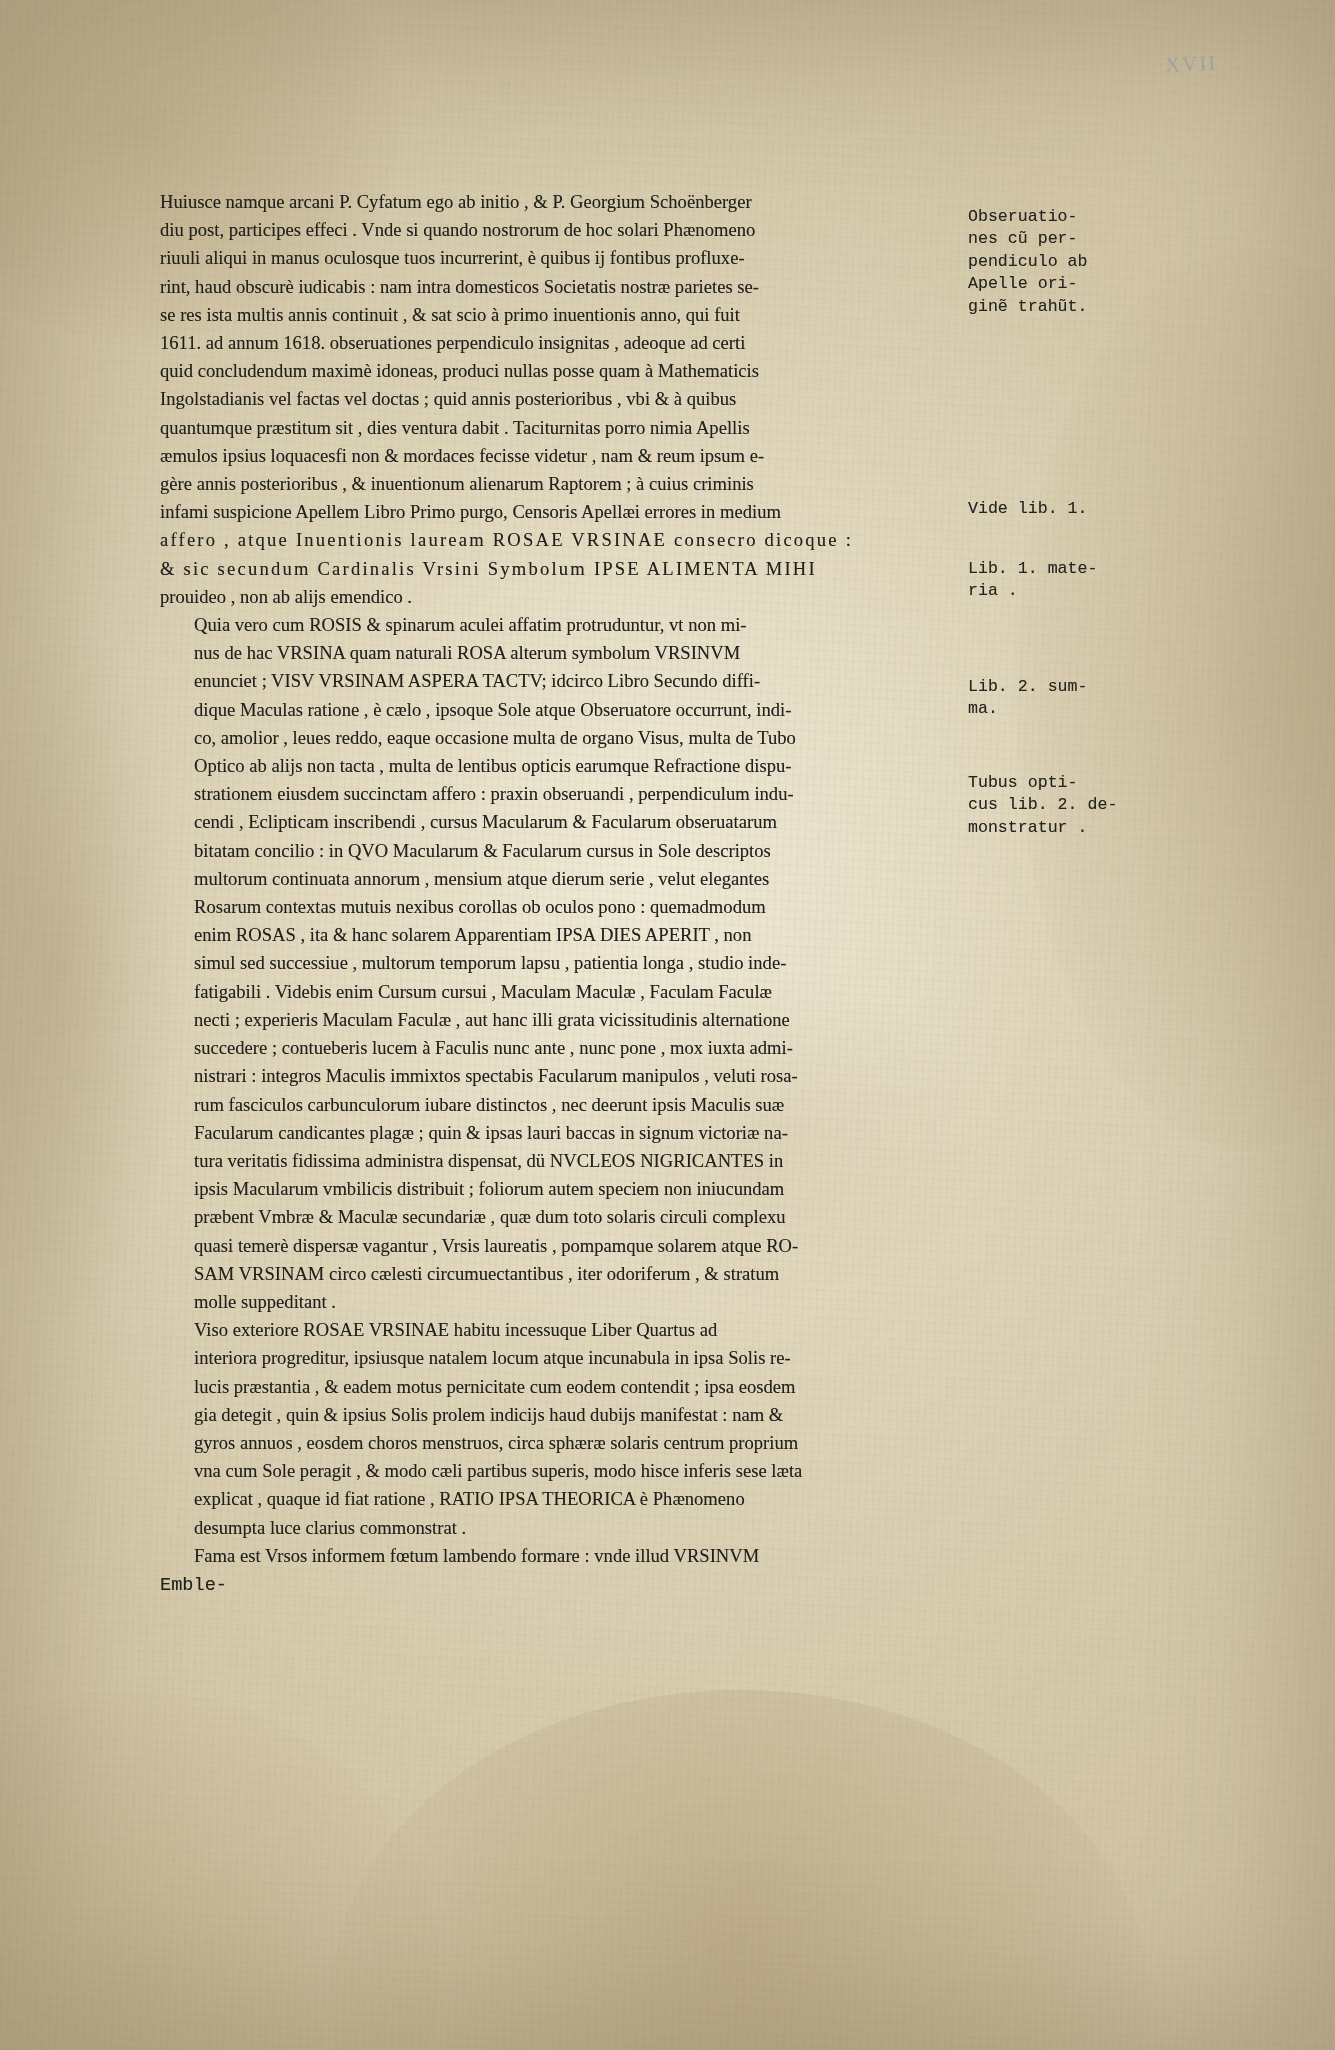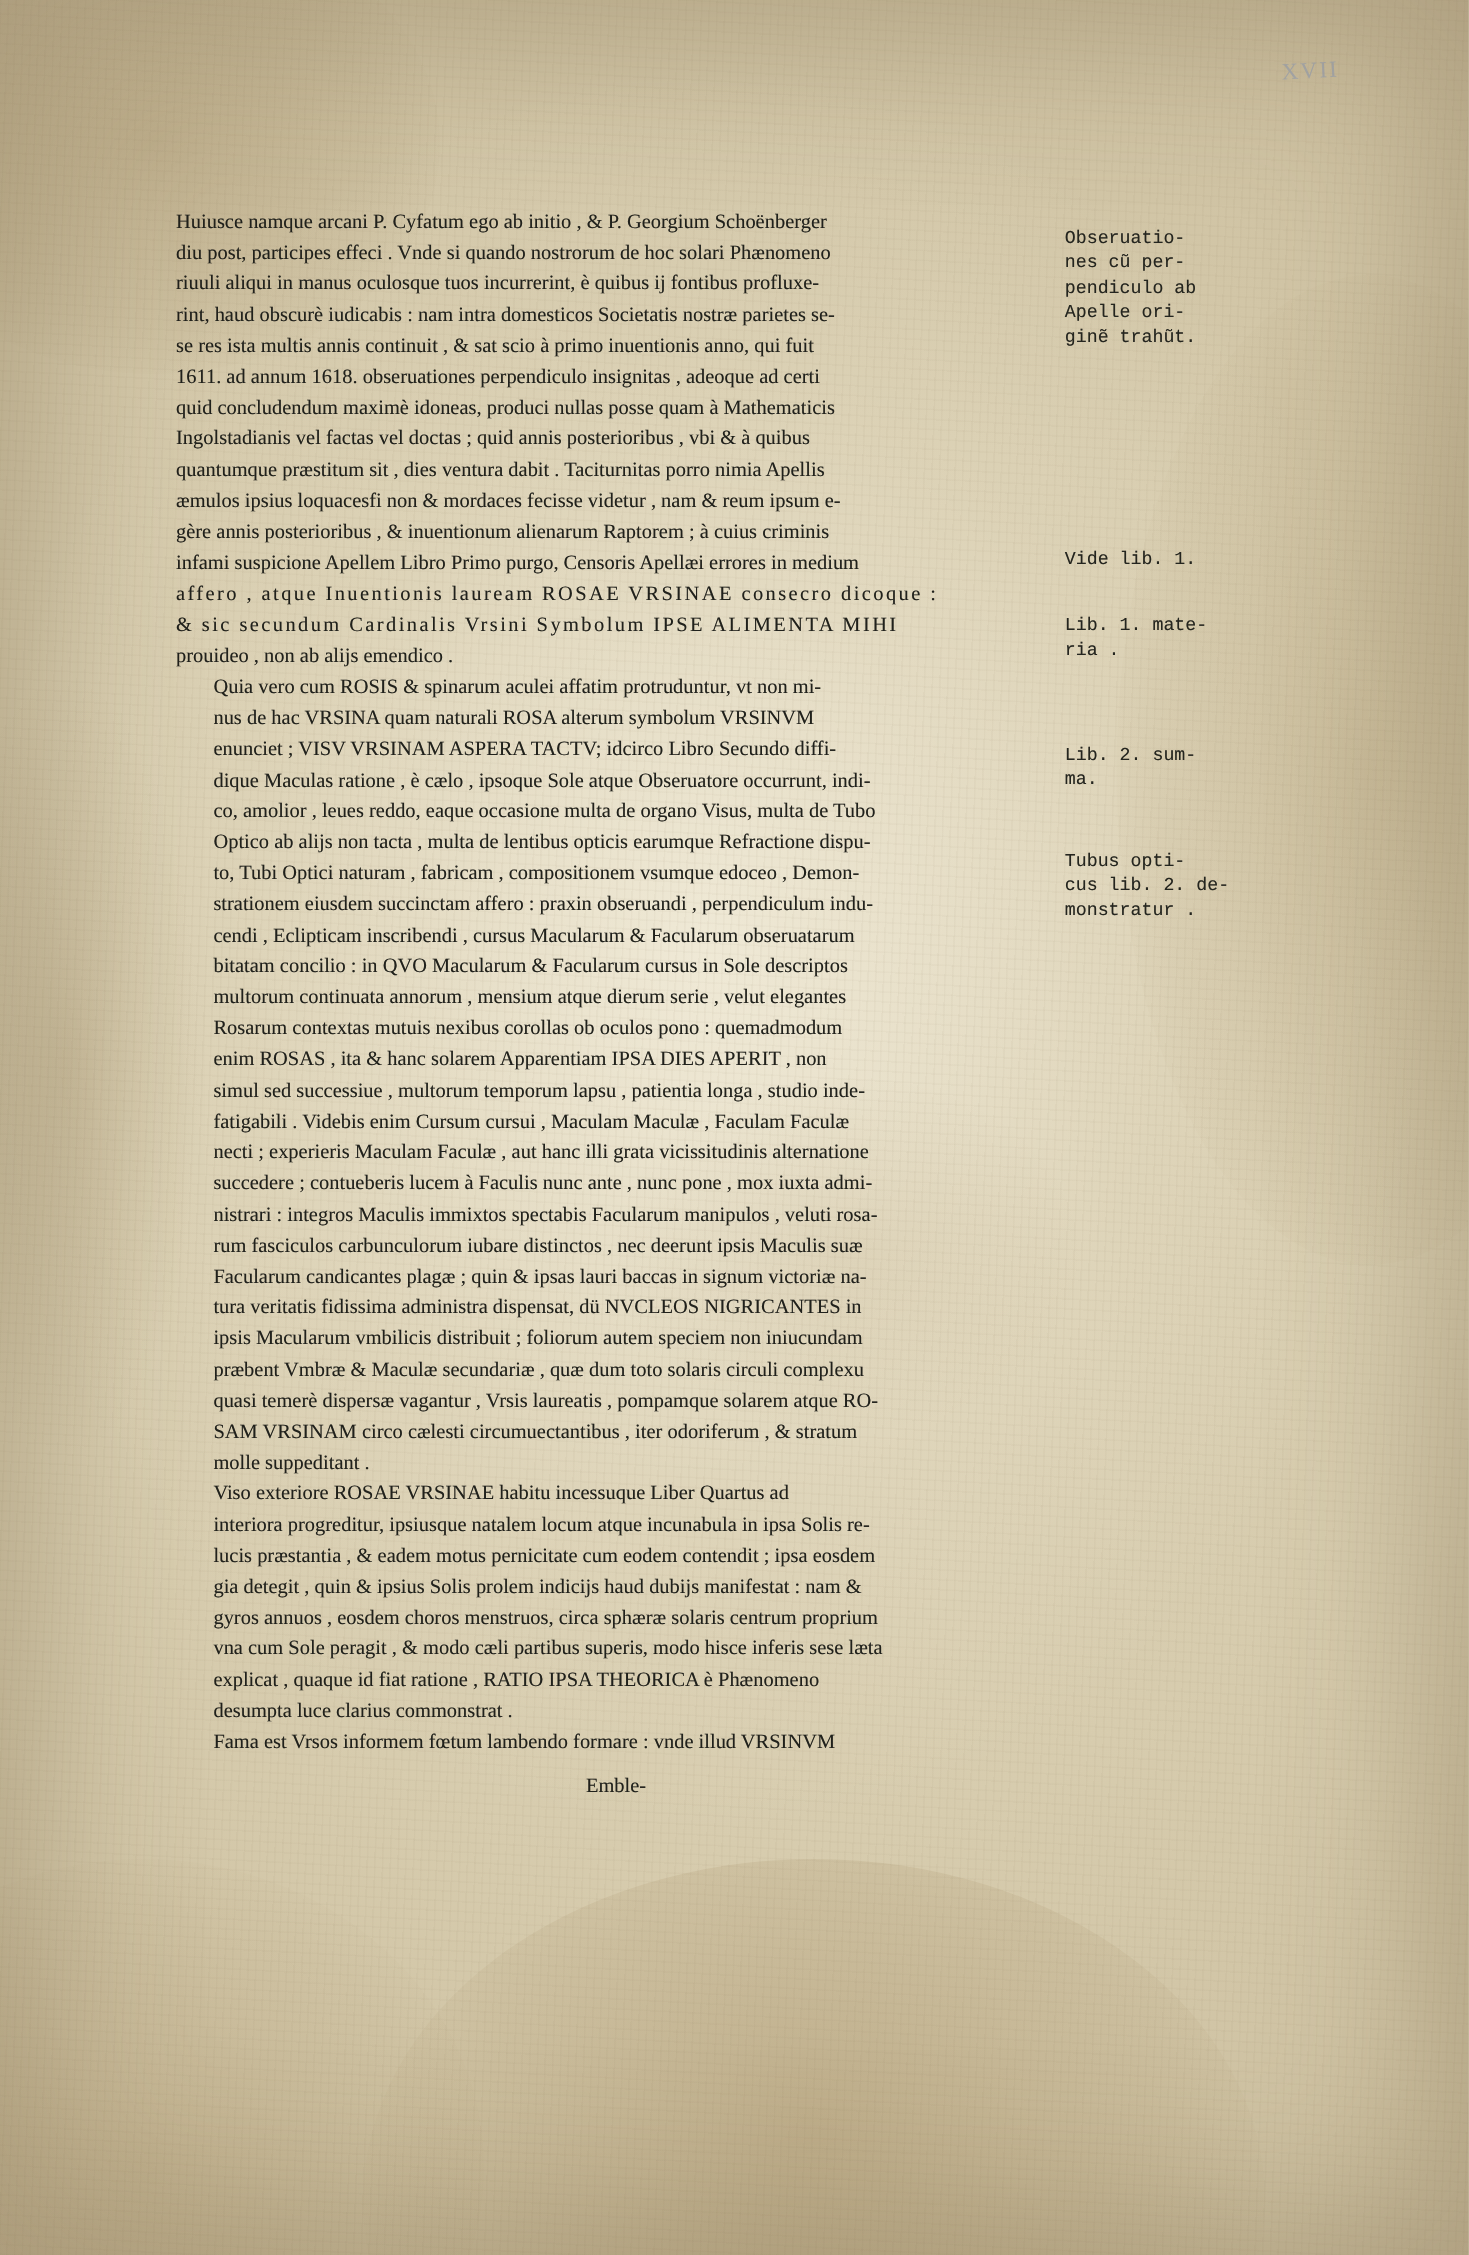--- a/index.html
+++ b/index.html
@@ -176,21 +176,20 @@
       <span class="line">prouideo , non ab alijs emendico .</span>
     </p>
 
     <p class="para indent" id="para-2">
       <span class="just line">Quia vero cum ROSIS &amp; spinarum aculei affatim protruduntur, vt non mi-</span>
       <span class="just line">nus de hac VRSINA quam naturali ROSA alterum symbolum VRSINVM</span>
       <span class="just line">enunciet ; VISV VRSINAM ASPERA TACTV; idcirco Libro Secundo diffi-</span>
       <span class="just line">dique Maculas ratione , è cælo , ipsoque Sole atque Obseruatore occurrunt, indi-</span>
       <span class="just line">co, amolior , leues reddo, eaque occasione multa de organo Visus, multa de Tubo</span>
       <span class="just line">Optico ab alijs non tacta , multa de lentibus opticis earumque Refractione dispu-</span>
-      <span class="just line">to, Tubi Optici naturam , fabricam , compositionem vsumque edoceo , Demon-</span>
       <span class="just line">strationem eiusdem succinctam affero : praxin obseruandi , perpendiculum indu-</span>
       <span class="just line">cendi , Eclipticam inscribendi , cursus Macularum &amp; Facularum obseruatarum</span>
       <span class="just line">bitatam concilio : in QVO Macularum &amp; Facularum cursus in Sole descriptos</span>
       <span class="just line">multorum continuata annorum , mensium atque dierum serie , velut elegantes</span>
       <span class="just line">Rosarum contextas mutuis nexibus corollas ob oculos pono : quemadmodum</span>
       <span class="just line">enim ROSAS , ita &amp; hanc solarem Apparentiam IPSA DIES APERIT , non</span>
       <span class="just line">simul sed successiue , multorum temporum lapsu , patientia longa , studio inde-</span>
       <span class="just line">fatigabili . Videbis enim Cursum cursui , Maculam Maculæ , Faculam Faculæ</span>
       <span class="just line">necti ; experieris Maculam Faculæ , aut hanc illi grata vicissitudinis alternatione</span>
       <span class="just line">succedere ; contueberis lucem à Faculis nunc ante , nunc pone , mox iuxta admi-</span>
@@ -213,21 +212,21 @@
       <span class="just line">gyros annuos , eosdem choros menstruos, circa sphæræ solaris centrum proprium</span>
       <span class="just line">vna cum Sole peragit , &amp; modo cæli partibus superis, modo hisce inferis sese læta</span>
       <span class="just line">explicat , quaque id fiat ratione , RATIO IPSA THEORICA è Phænomeno</span>
       <span class="line">desumpta luce clarius commonstrat .</span>
     </p>
 
     <p class="para indent" id="para-4">
       <span class="just line">Fama est Vrsos informem fœtum lambendo formare : vnde illud VRSINVM</span>
     </p>
 
-    <div style="text-align:center; margin-top:12px;">
+    <div style="text-align:left; margin-top:2px;font-family:Liberation Mono, monospace;">
       <span>Emble-</span>
     </div>
 
   </div>
 
   <div id="margin-notes">
 
     <div class="note" id="note-1">
       <span class="nl">Obseruatio-</span>
       <span class="nl">nes cũ per-</span>

